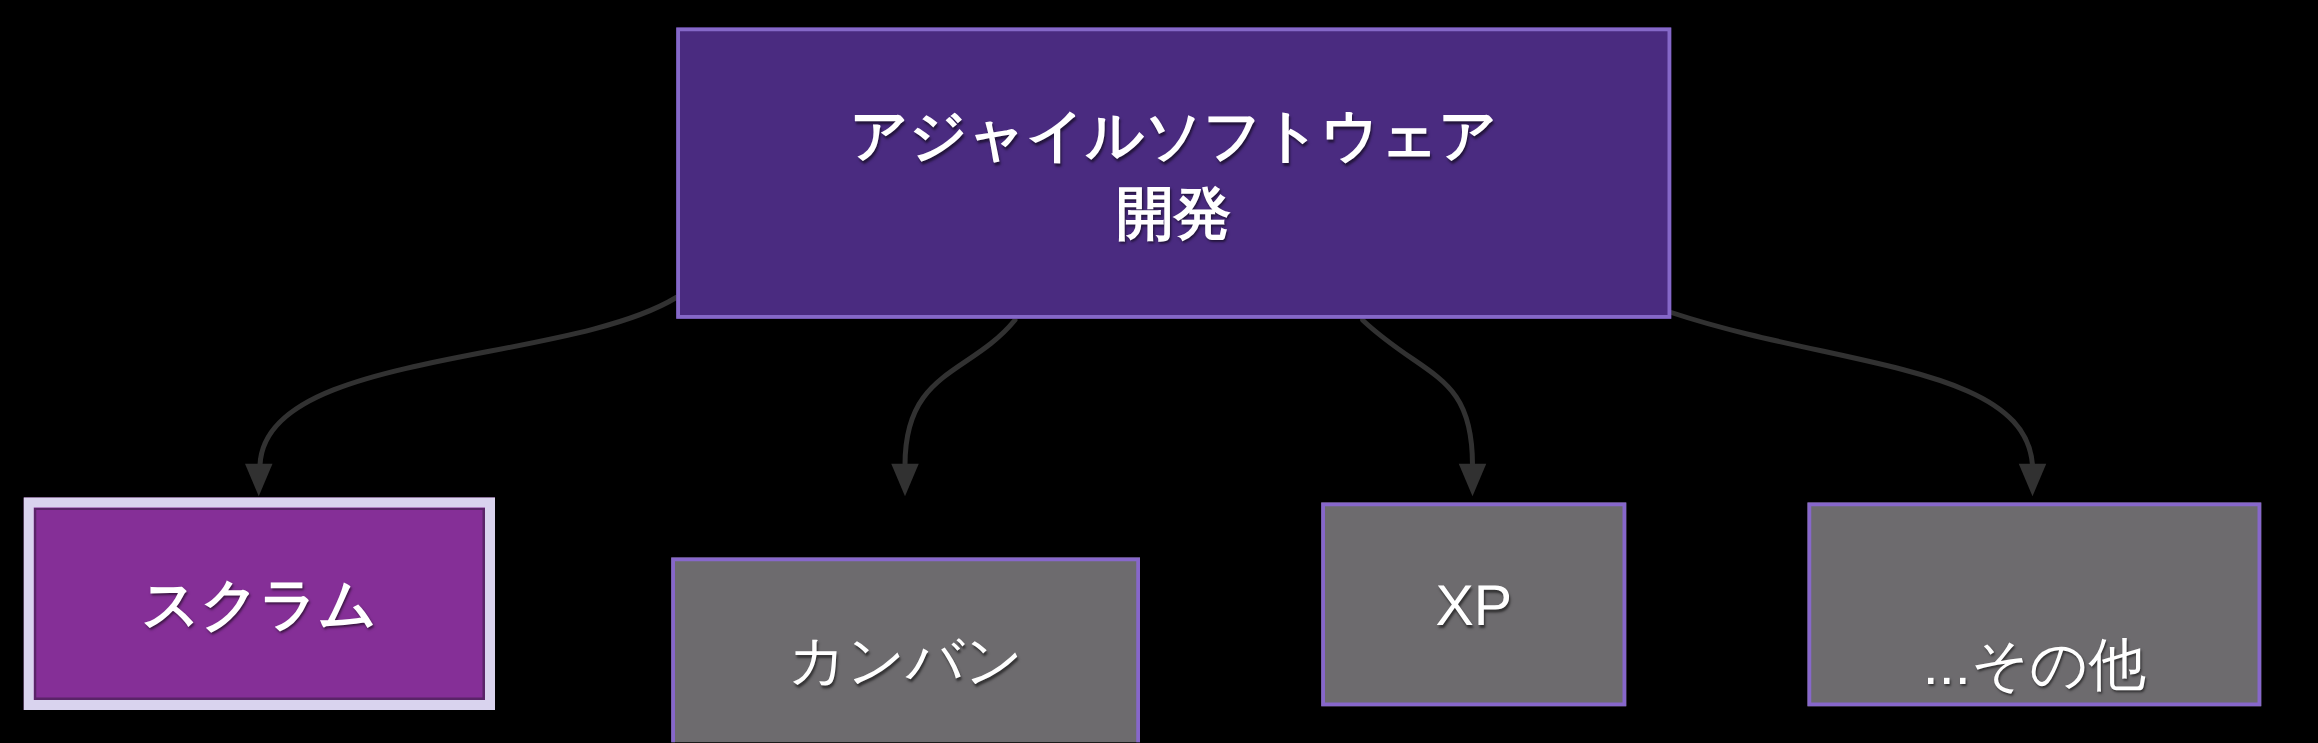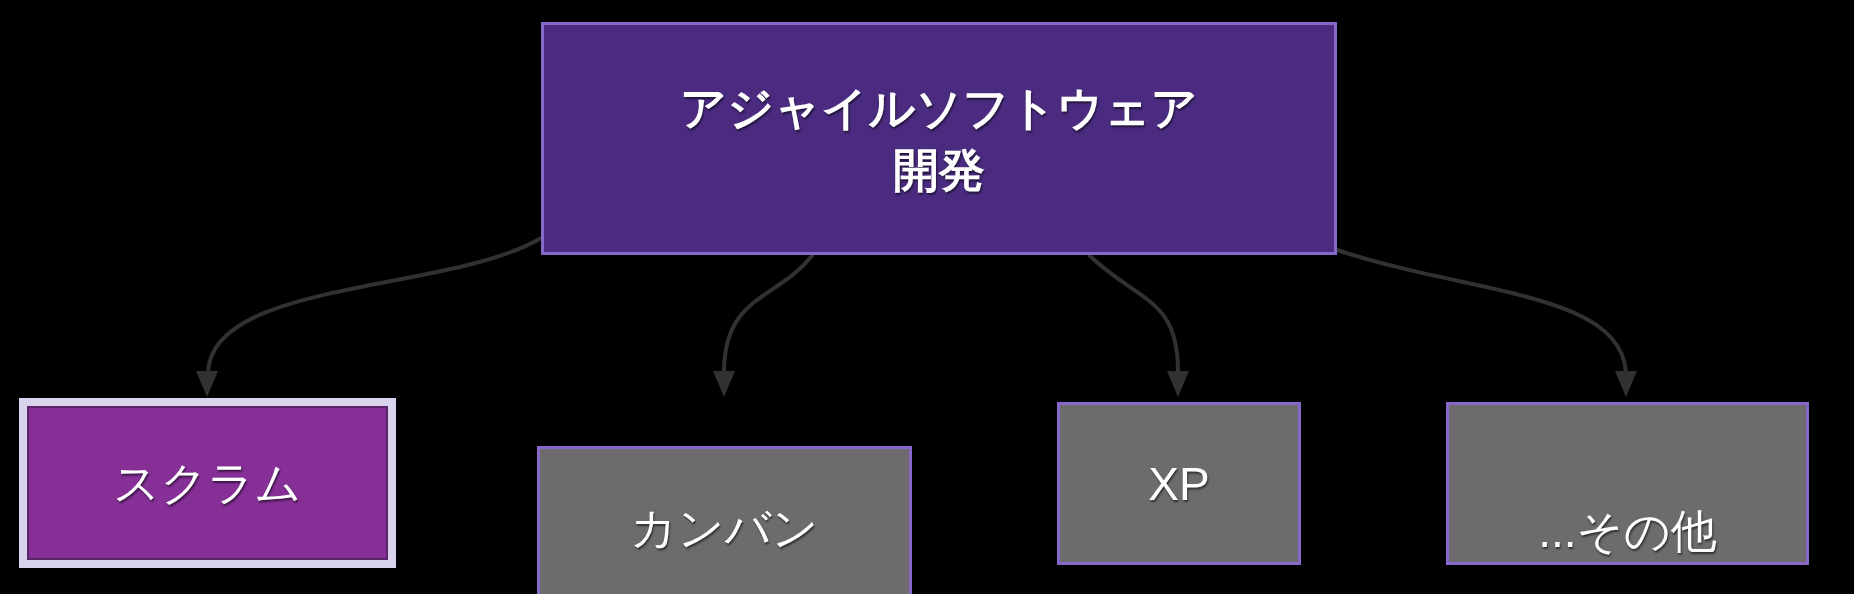--- a/index.html
+++ b/index.html
@@ -60,21 +60,21 @@
     word-break: break-word;
   }
   .node-highlight {
     left: 19px;
     top: 398px;
     width: 377px;
     height: 170px;
     background: var(--highlight-fill, #852f97);
     border: 8px solid var(--highlight-border, #d9d3ee);
     box-shadow: inset 0 0 0 2px var(--highlight-inner-border, #5a2468);
-    font-weight: normal;
+    font-weight: bold;
   }
   .node-plain {
     background: var(--node-fill, #6d6b6e);
     border: 3px solid var(--node-border, #8767cb);
     font-weight: normal;
   }
   .node-kanban { left: 537px;  top: 402px; width: 375px; height: 163px; margin-top: 44px; }
   .node-xp     { left: 1057px; top: 402px; width: 244px; height: 163px; }
   .node-others { left: 1446px; top: 402px; width: 363px; height: 163px; align-items: flex-end; }
 </style>

